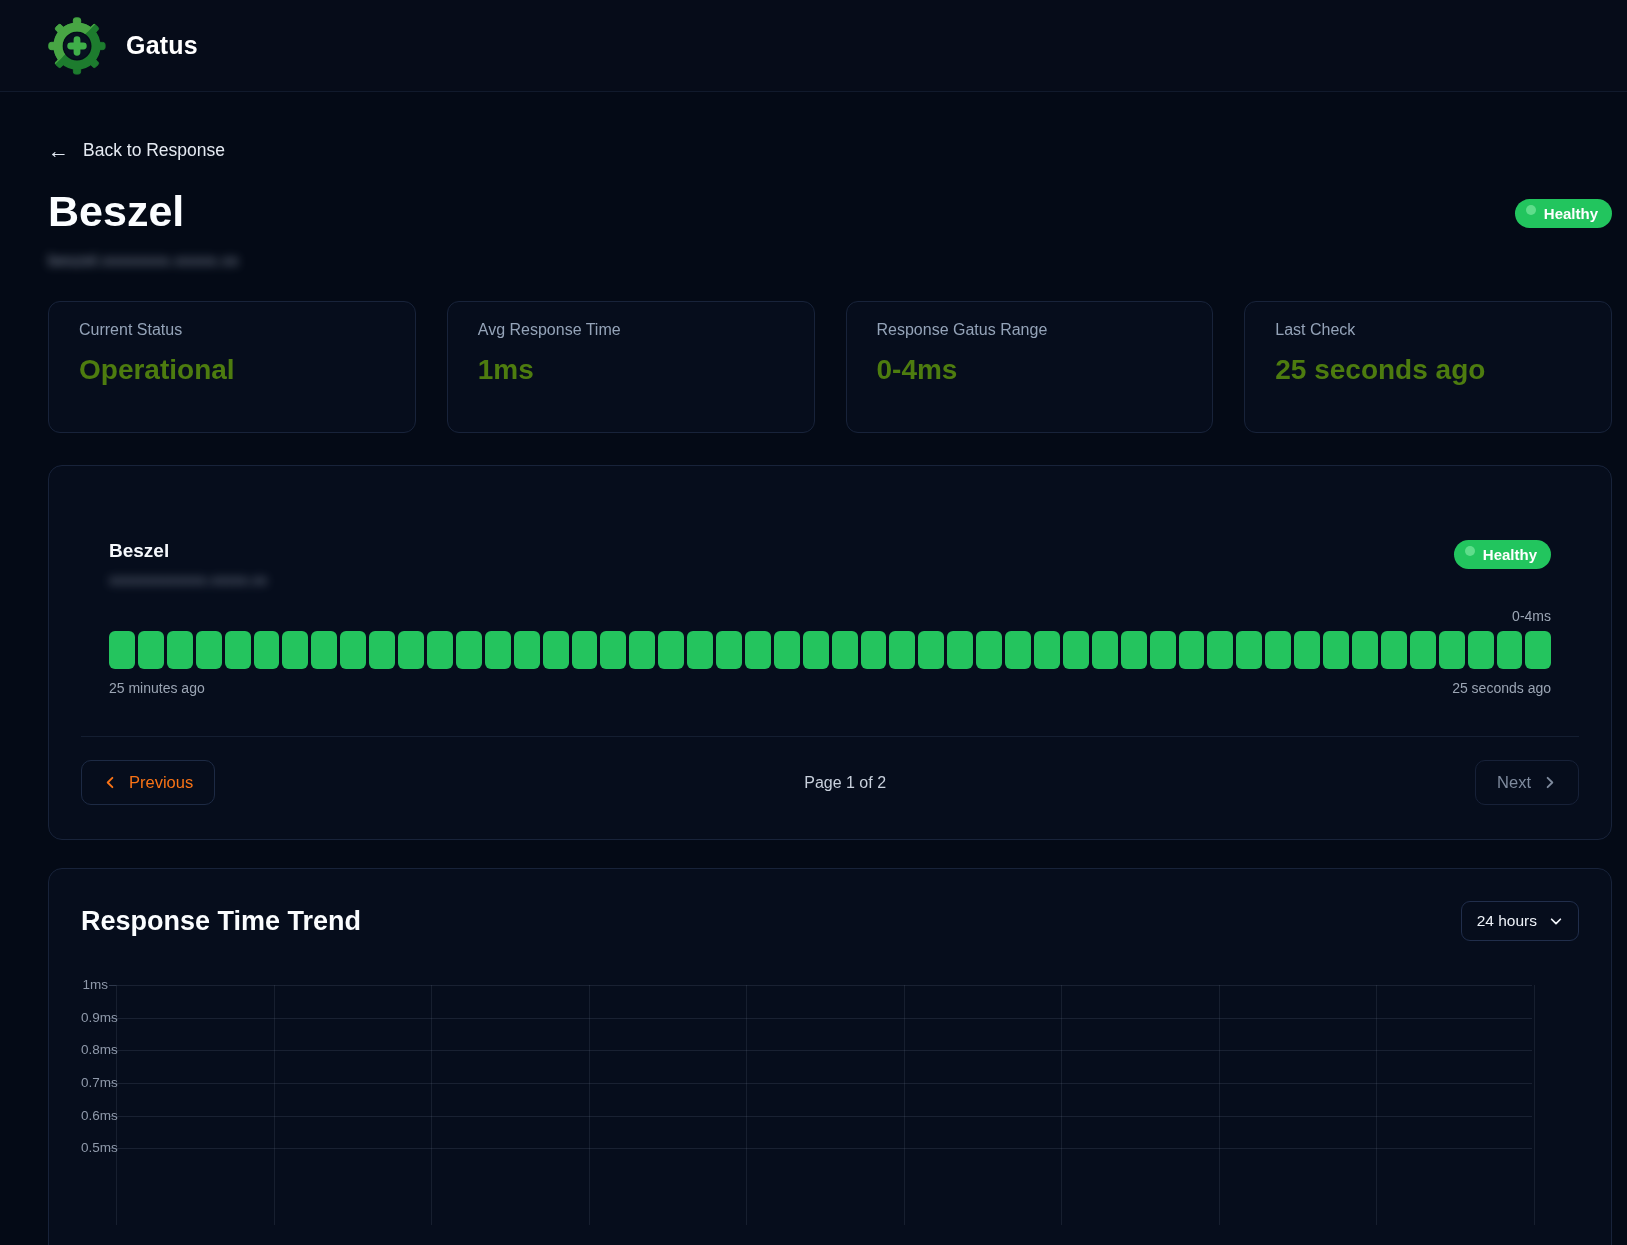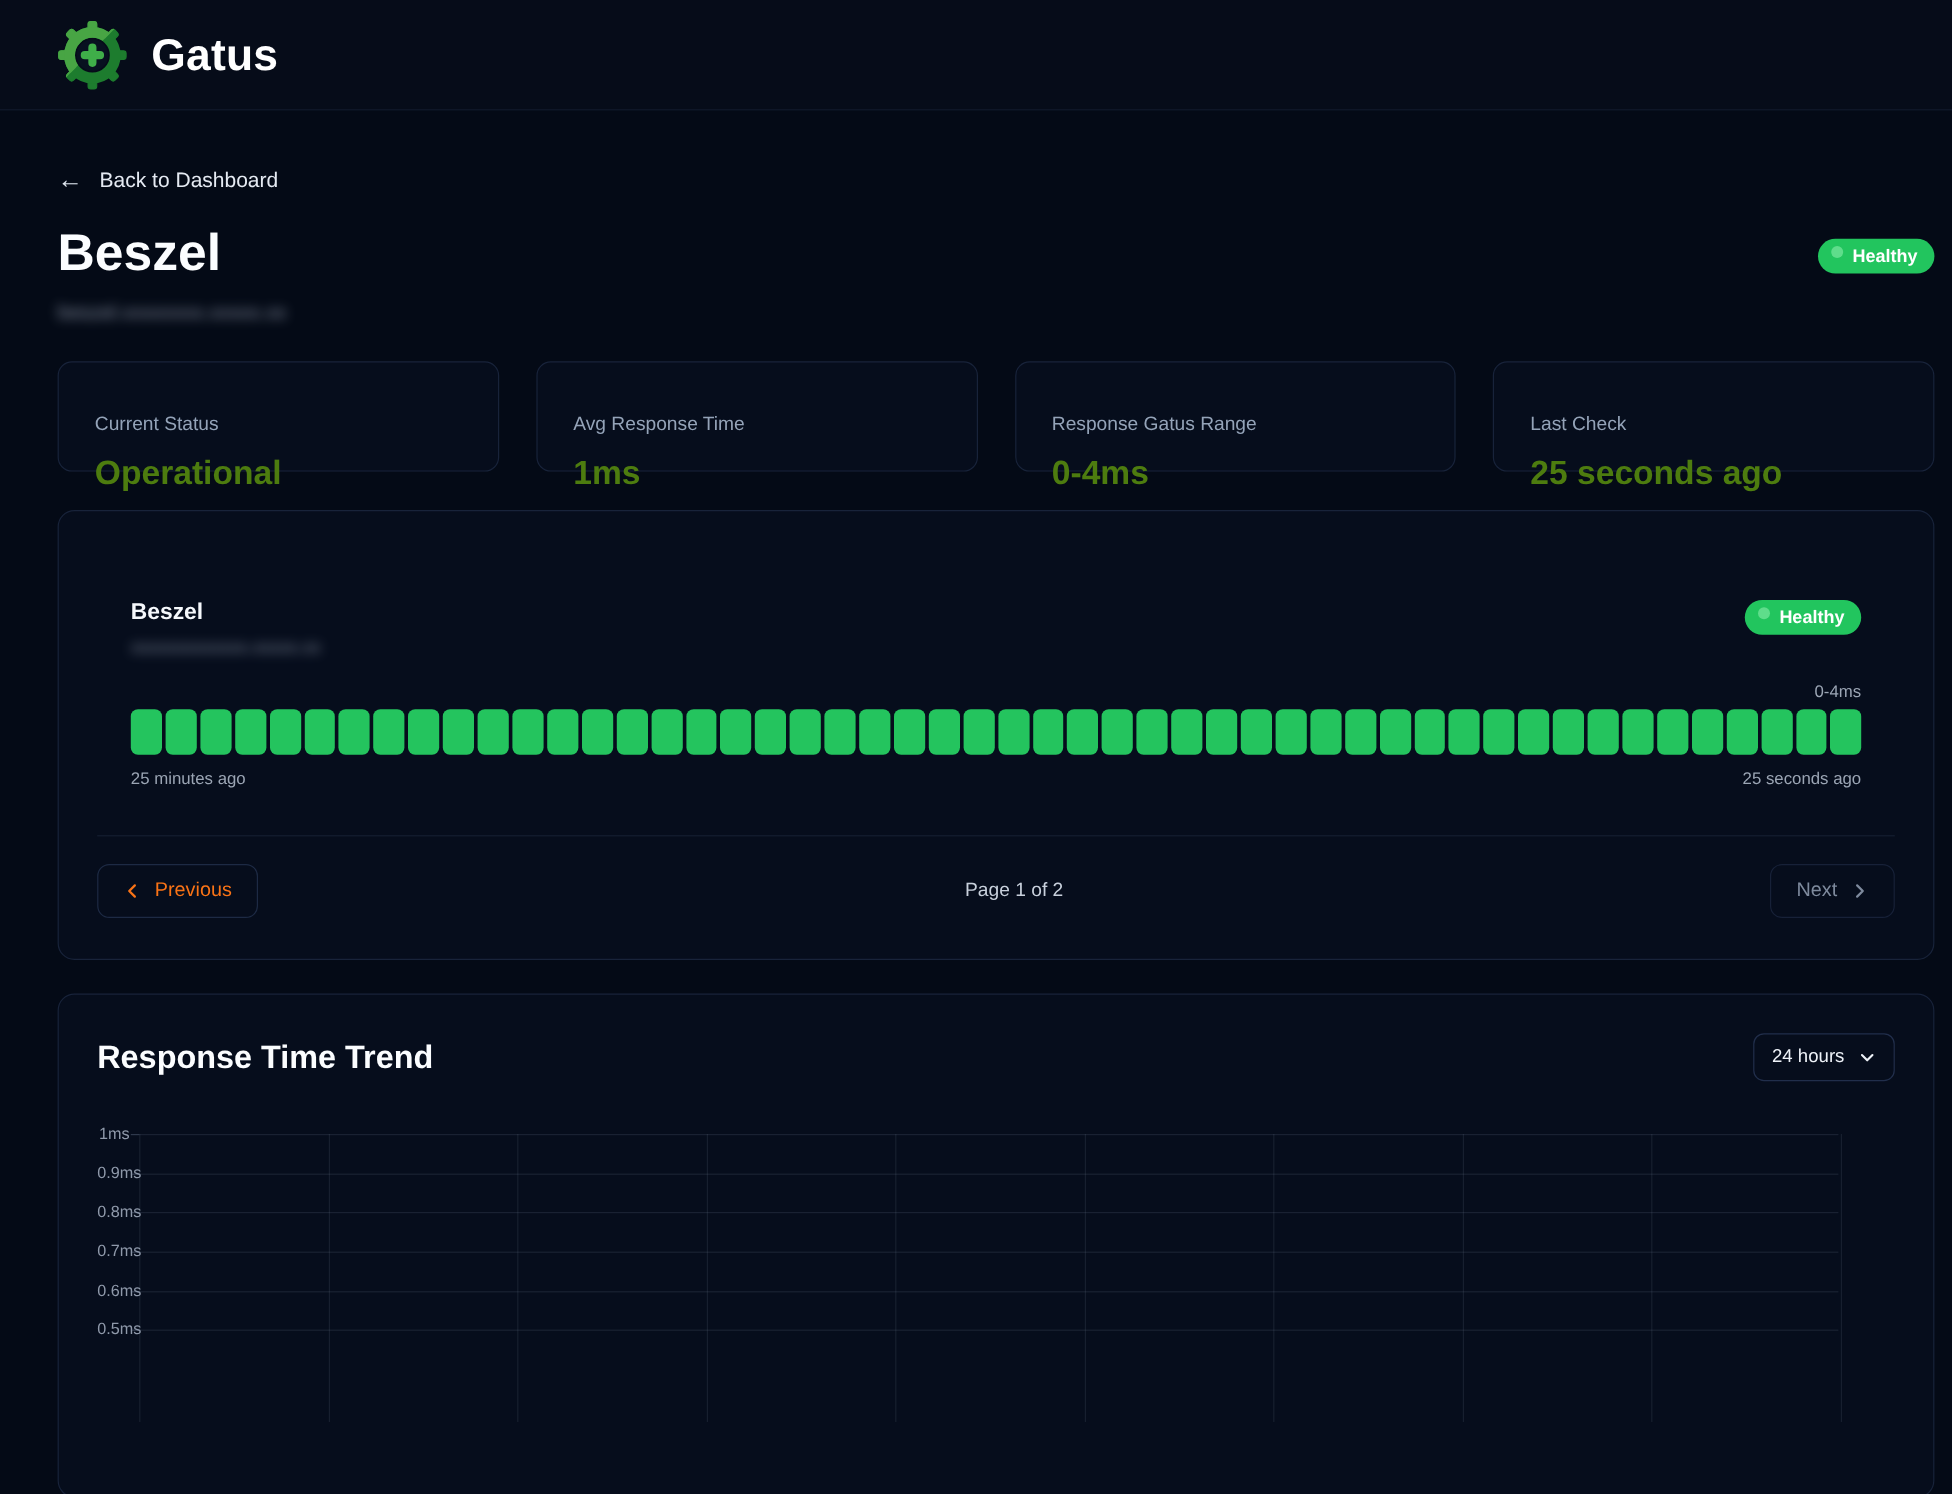--- a/index.html
+++ b/index.html
@@ -10,21 +10,21 @@
     font-family:"Liberation Sans", sans-serif;
     overflow:hidden;
     position:relative;
   }
   
   .topbar {
     height:92px; background:#060c19; border-bottom:1px solid #111a2c;
     display:flex; align-items:center; padding-left:48px; gap:20px;
   }
   .logo { width:58px; height:58px; flex:0 0 auto; }
-  .brand { font-size:37px; font-weight:bold; color:#ffffff; letter-spacing:.2px; }
+  .brand { font-size:25px; font-weight:bold; color:#ffffff; letter-spacing:.2px; }
 
   
   .container { margin-left:48px; width:1564px; }
 
   .backrow { margin-top:48px; display:flex; align-items:center; gap:14px;
              color:#e5eaf2; font-size:17.5px; cursor:pointer; width:max-content; }
   .backrow .arrow { font-size:21px; line-height:1; color:#dfe6ef; }
 
   .titlerow { margin-top:28px; display:flex; justify-content:space-between; align-items:flex-start; }
   h1.svc-title { font-size:43px; font-weight:bold; color:#fbfdff; line-height:1.05; }
@@ -36,22 +36,22 @@
   }
   .badge .dot { width:10px; height:10px; border-radius:50%; background:#5fdd8b; }
   .badge.badge-lg { margin-top:10px; }
 
   .blurline { margin-top:17px; font-size:17px; color:#97a1b3;
               filter:blur(5px); opacity:.85; width:max-content; user-select:none; }
 
   
   .stats { margin-top:30px; display:flex; gap:31px; }
   .stat-card {
-    flex:1; height:92px; background:#060d1c;
-    border:1px solid #18233a; border-radius:12px; padding:43px 30px;
+    flex:1; height:132px; background:#060d1c;
+    border:1px solid #18233a; border-radius:12px; padding:19px 30px;
   }
   .stat-label { font-size:16px; color:#94a3b8; }
   .stat-value { margin-top:15px; font-size:28px; font-weight:bold; color:#4d7c0f; }
 
   
   .card {
     background:#060d1c; border:1px solid #18233a; border-radius:14px;
     margin-top:32px; padding:32px 32px 34px 32px;
   }
   .card-head { display:flex; justify-content:space-between; align-items:center; }
@@ -137,21 +137,21 @@
     <circle cx="32" cy="32" r="14.5" fill="#081120"></circle>
     <path d="M32 25 V39 M25 32 H39" stroke="#3fae49" stroke-width="7.5" stroke-linecap="round"></path>
   </svg>
   <div class="brand">Gatus</div>
 </div>
 
 <div class="container">
 
   <div class="backrow">
     <span class="arrow">←</span>
-    <span>Back to Dashboard</span>
+    <span>Back to Response</span>
   </div>
 
   <div class="titlerow">
     <h1 class="svc-title">Beszel</h1>
     <span class="badge badge-lg">
       <span class="dot"></span>
       <span>Healthy</span>
     </span>
   </div>
   <div class="blurline">beszel.xxxxxxxx.xxxxx.xx</div>

